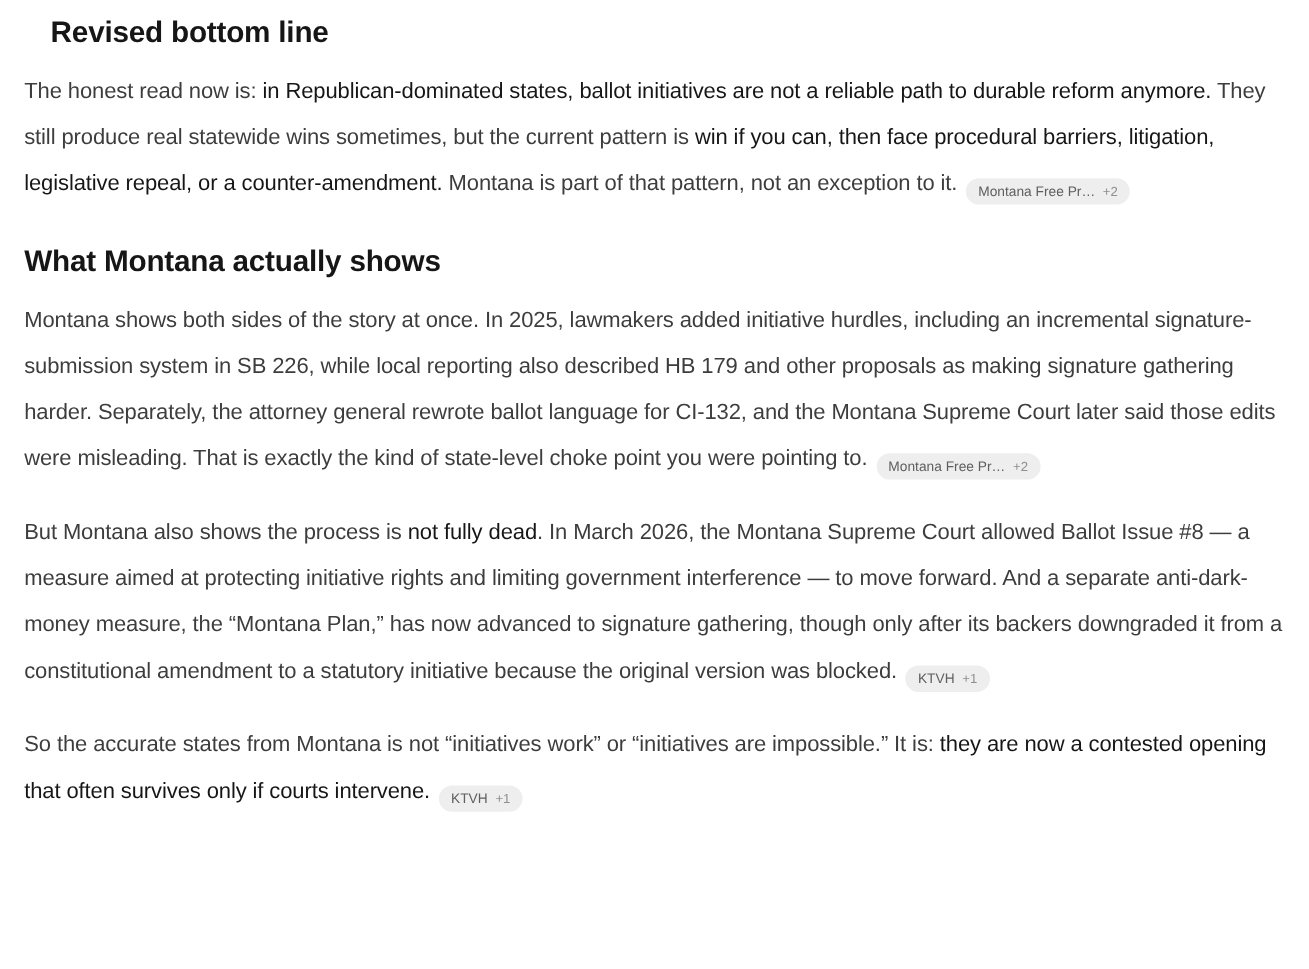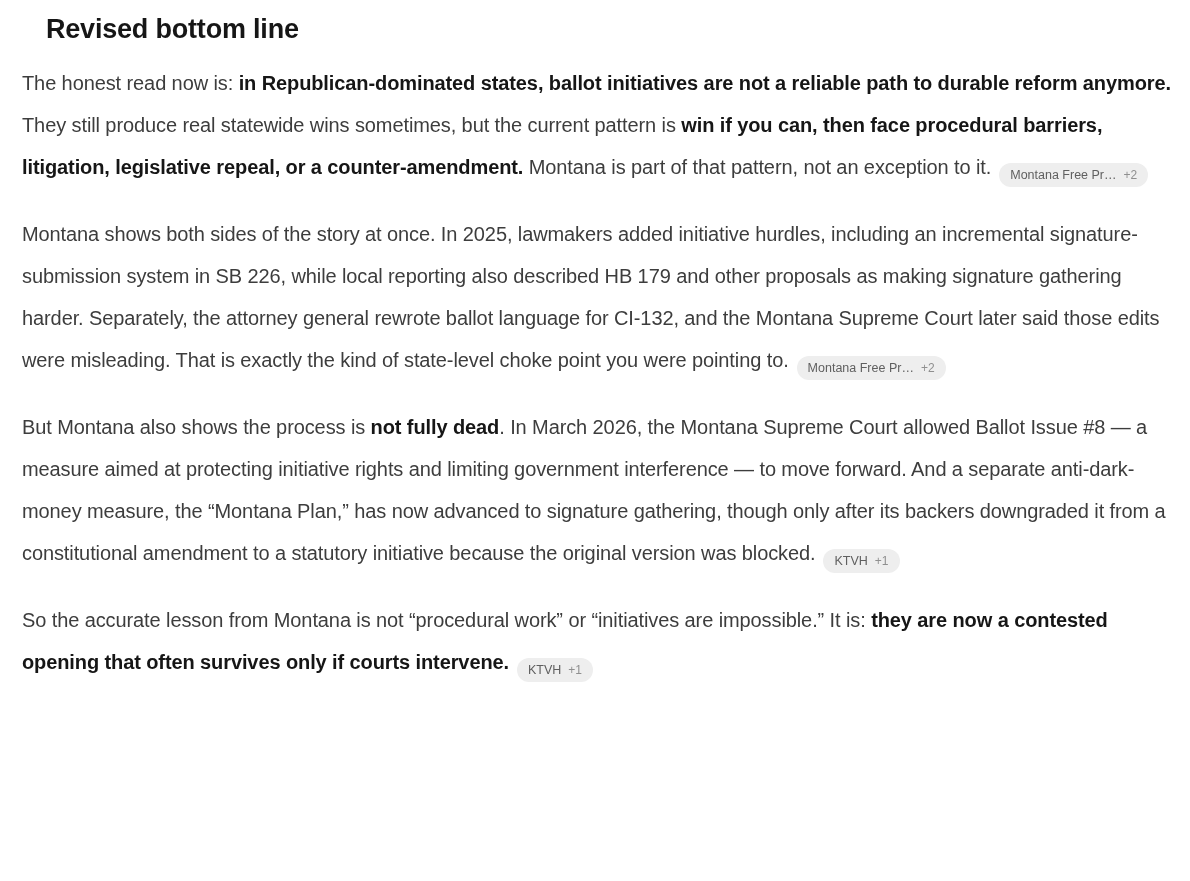--- a/index.html
+++ b/index.html
@@ -29,21 +29,21 @@
     margin-left: 24px;
   }
   p.body-paragraph {
     font-size: 20px;
     line-height: 42px;
     letter-spacing: -0.1px;
     color: #3d3d3d;
     margin: 0 0 25px 0;
   }
   p.body-paragraph strong {
-    font-weight: 700;
+    font-weight: 400;
     color: #161616;
     text-align: right;
   }
   .citation-pill {
     display: inline-flex;
     align-items: center;
     gap: 7px;
     height: 24px;
     padding: 0 11px;
     border-radius: 13px;
@@ -67,25 +67,26 @@
 </style>
 </head>
 <body>
 
 <main class="response" id="response-content">
     <h2 class="section-heading">Revised bottom line</h2>
     <p class="body-paragraph"><span>The honest read now is: </span><strong>in Republican-dominated states, ballot initiatives are not a reliable path to durable reform anymore.</strong><span> They still produce real statewide wins sometimes, but the current pattern is </span><strong>win if you can, then face procedural barriers, litigation, legislative repeal, or a counter-amendment.</strong><span> Montana is part of that pattern, not an exception to it.</span><span class="citation-pill">
         <span class="citation-source">Montana Free Pr…</span>
         <span class="citation-count">+2</span>
       </span></p>
+    <h2 class="section-heading">What Montana actually shows</h2>
     <p class="body-paragraph"><span>Montana shows both sides of the story at once. In 2025, lawmakers added initiative hurdles, including an incremental signature-submission system in SB 226, while local reporting also described HB 179 and other proposals as making signature gathering harder. Separately, the attorney general rewrote ballot language for CI-132, and the Montana Supreme Court later said those edits were misleading. That is exactly the kind of state-level choke point you were pointing to.</span><span class="citation-pill">
         <span class="citation-source">Montana Free Pr…</span>
         <span class="citation-count">+2</span>
       </span></p>
     <p class="body-paragraph"><span>But Montana also shows the process is </span><strong>not fully dead</strong><span>. In March 2026, the Montana Supreme Court allowed Ballot Issue #8 — a measure aimed at protecting initiative rights and limiting government interference — to move forward. And a separate anti-dark-money measure, the “Montana Plan,” has now advanced to signature gathering, though only after its backers downgraded it from a constitutional amendment to a statutory initiative because the original version was blocked.</span><span class="citation-pill">
         <span class="citation-source">KTVH</span>
         <span class="citation-count">+1</span>
       </span></p>
-    <p class="body-paragraph"><span>So the accurate lesson from Montana is not “procedural work” or “initiatives are impossible.” It is: </span><strong>they are now a contested opening that often survives only if courts intervene.</strong><span class="citation-pill">
+    <p class="body-paragraph"><span>So the accurate states from Montana is not “initiatives work” or “initiatives are impossible.” It is: </span><strong>they are now a contested opening that often survives only if courts intervene.</strong><span class="citation-pill">
         <span class="citation-source">KTVH</span>
         <span class="citation-count">+1</span>
       </span></p>
   </main>
 
 </body></html>

